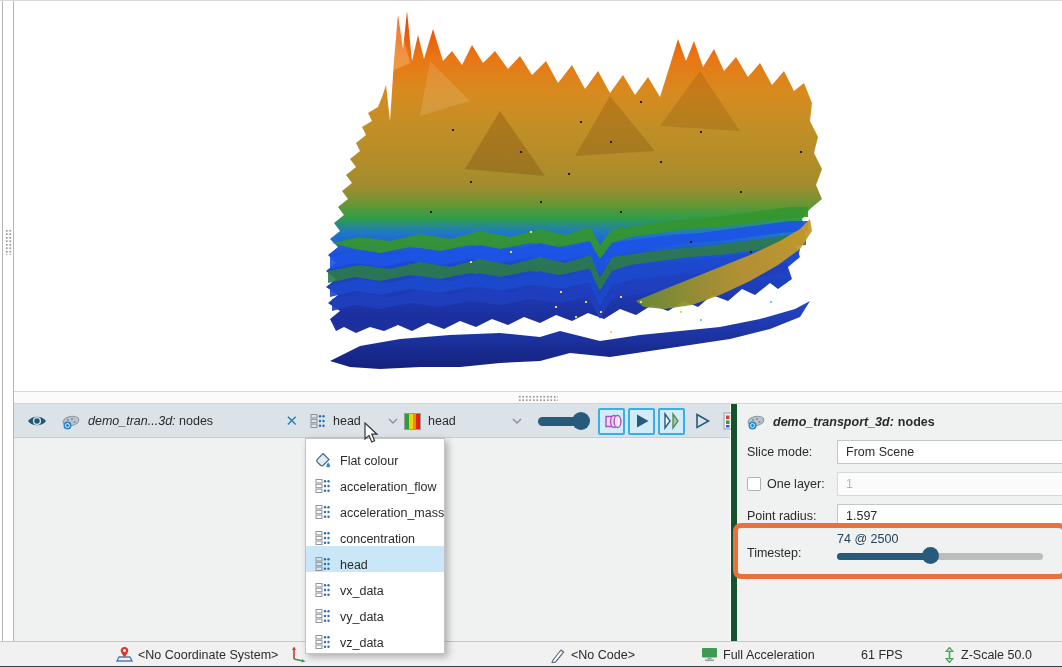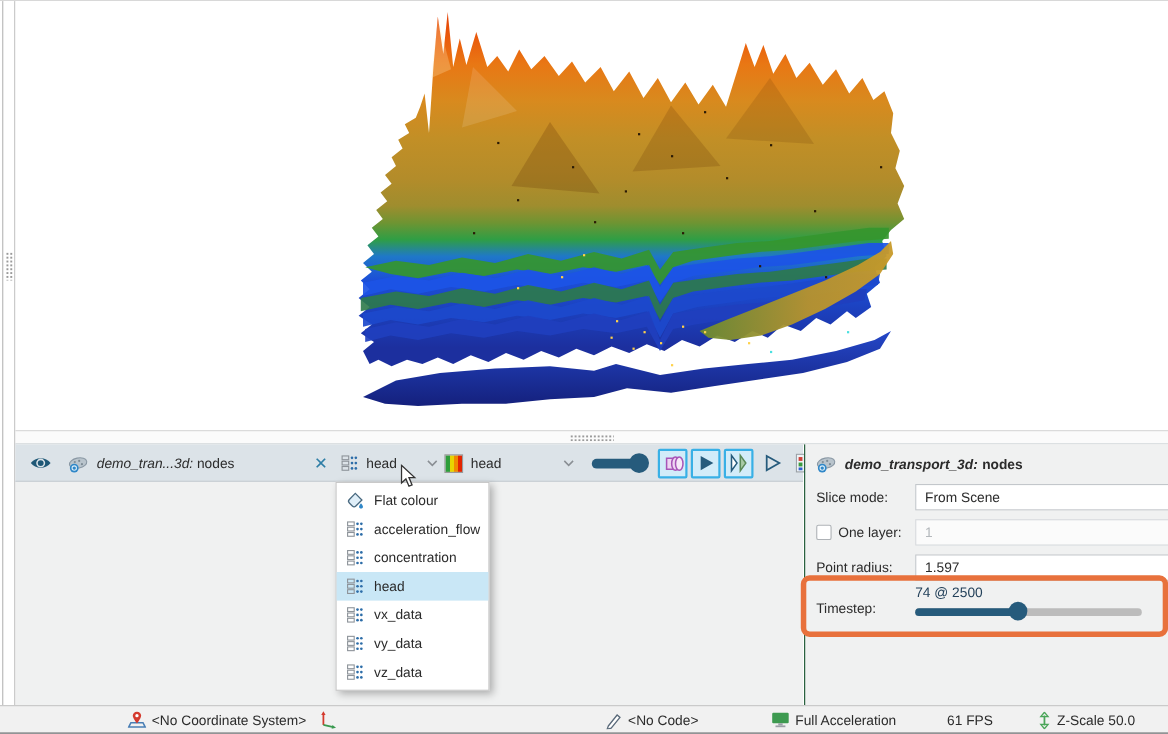--- a/index.html
+++ b/index.html
@@ -37,21 +37,21 @@
   .dd .chev { margin-left:auto; }
   .cmap-swatch { width:17px; height:17px; border:1px solid #9a9a9a;
     background:linear-gradient(90deg,#2e9e3a 0 25%,#e8d400 25% 50%,#f08a00 50% 75%,#e32400 75% 100%); }
   #tb-slider { left:522px; width:56px; position:absolute; top:0; height:34px; }
   #tb-slider .track { position:absolute; left:2px; top:13px; width:46px; height:9px; border-radius:5px; background:#265b7c; }
   #tb-slider .knob { position:absolute; left:36px; top:8px; width:18px; height:18px; border-radius:50%; background:#265b7c; cursor:pointer; }
   .tb-buttons { left:584px; gap:3px; }
   .tbtn { width:27px; height:27px; border:2px solid transparent; border-radius:2px; display:flex; align-items:center; justify-content:center; cursor:pointer; background:transparent; }
   .tbtn.active { background:#d2ecf9; border-color:#38b0e6; }
   
-  #rpanel { position:absolute; left:731px; top:403px; width:331px; height:237px; background:#f0f1f1; border-left:1px solid #14532d; font-size:12.5px; }
+  #rpanel { position:absolute; left:731px; top:403px; width:331px; height:237px; background:#f0f1f1; border-left:6px solid #14532d; font-size:12.5px; }
   #rpanel .hdr { position:absolute; left:10px; top:9px; display:flex; align-items:center; font-weight:bold; }
   #rpanel .hdr .t-i { font-style:italic; margin-left:8px; }
   #rpanel .hdr .t-r { margin-left:4px; }
   .prow-label { position:absolute; left:10px; }
   .pfield { position:absolute; left:100px; width:260px; height:24px; background:#ffffff; border:1px solid #c3c7cb; display:flex; align-items:center; padding:0 8px; border-radius:0; }
   .pfield .chev { margin-left:auto; }
   .spin { position:absolute; right:4px; top:2px; display:flex; flex-direction:column; gap:1px; }
   .spin svg { display:block; }
   .cbx { position:absolute; left:10px; width:14px; height:14px; background:#ffffff; border:1px solid #aeb2b6; border-radius:2px; cursor:pointer; }
   .disabled-txt { color:#b4b8bc; }
@@ -62,21 +62,21 @@
   #ts-slider .knob { position:absolute; left:45%; top:0; width:17px; height:17px; margin-left:-8px; border-radius:50%; background:#265b7c; }
   #highlight-rect { position:absolute; left:-4px; top:119px; width:334px; height:56px; border:5px solid #e8713c; border-radius:8px; pointer-events:none; z-index:30; }
   
   #statusbar { position:absolute; left:0; top:640px; width:1062px; height:25px; background:#f1f1f1; border-top:1px solid #c6c6c6; font-size:12.5px; }
   #statusbar .sb { position:absolute; top:0; height:25px; display:flex; align-items:center; gap:5px; }
   .it { }
   #bottom-border { position:absolute; left:0; top:665px; width:1062px; height:2px; background:#3c4043; }
   
   #attr-menu { position:absolute; left:305px; top:437px; width:140px; background:#ffffff; border:1px solid #c4c4c4;
     box-shadow:3px 3px 7px rgba(0,0,0,0.28); z-index:40; padding:3px 0; }
-  .mitem { height:26px; display:flex; align-items:center; padding-left:9px; font-size:12.5px; cursor:pointer; }
+  .mitem { height:26px; display:flex; align-items:flex-end; padding-left:9px; font-size:12.5px; cursor:pointer; }
   .mitem.selected { background:#c9e7f6; }
   .mitem .mic { width:16px; display:flex; justify-content:center; }
   .mitem .mlbl { margin-left:9px; }
   
   #cursor { position:absolute; left:364px; top:421px; z-index:60; pointer-events:none; }
 </style>
 </head>
 <body>
 
 <svg width="0" height="0" style="position:absolute">
@@ -398,20 +398,28 @@
           </svg>
         </span>
       <span class="mlbl">acceleration_flow</span>
     </div>
     <div class="mitem">
       <span class="mic">
           <svg width="16" height="16" viewBox="0 0 16 16">
             <use href="#def-numcol"></use>
           </svg>
         </span>
+      <span class="mlbl">acceleration_mass</span>
+    </div>
+    <div class="mitem">
+      <span class="mic">
+          <svg width="16" height="16" viewBox="0 0 16 16">
+            <use href="#def-numcol"></use>
+          </svg>
+        </span>
       <span class="mlbl">concentration</span>
     </div>
     <div class="mitem selected">
       <span class="mic">
           <svg width="16" height="16" viewBox="0 0 16 16">
             <use href="#def-numcol"></use>
           </svg>
         </span>
       <span class="mlbl">head</span>
     </div>

